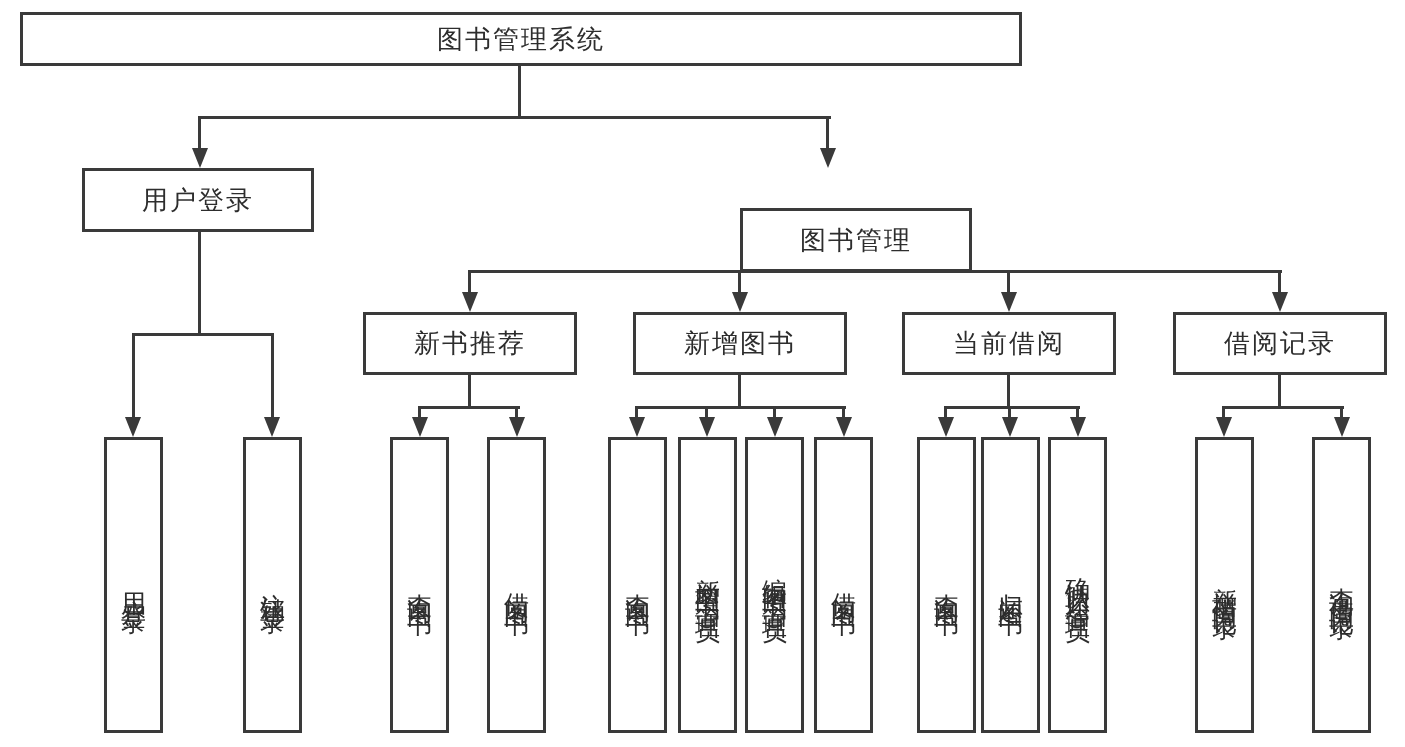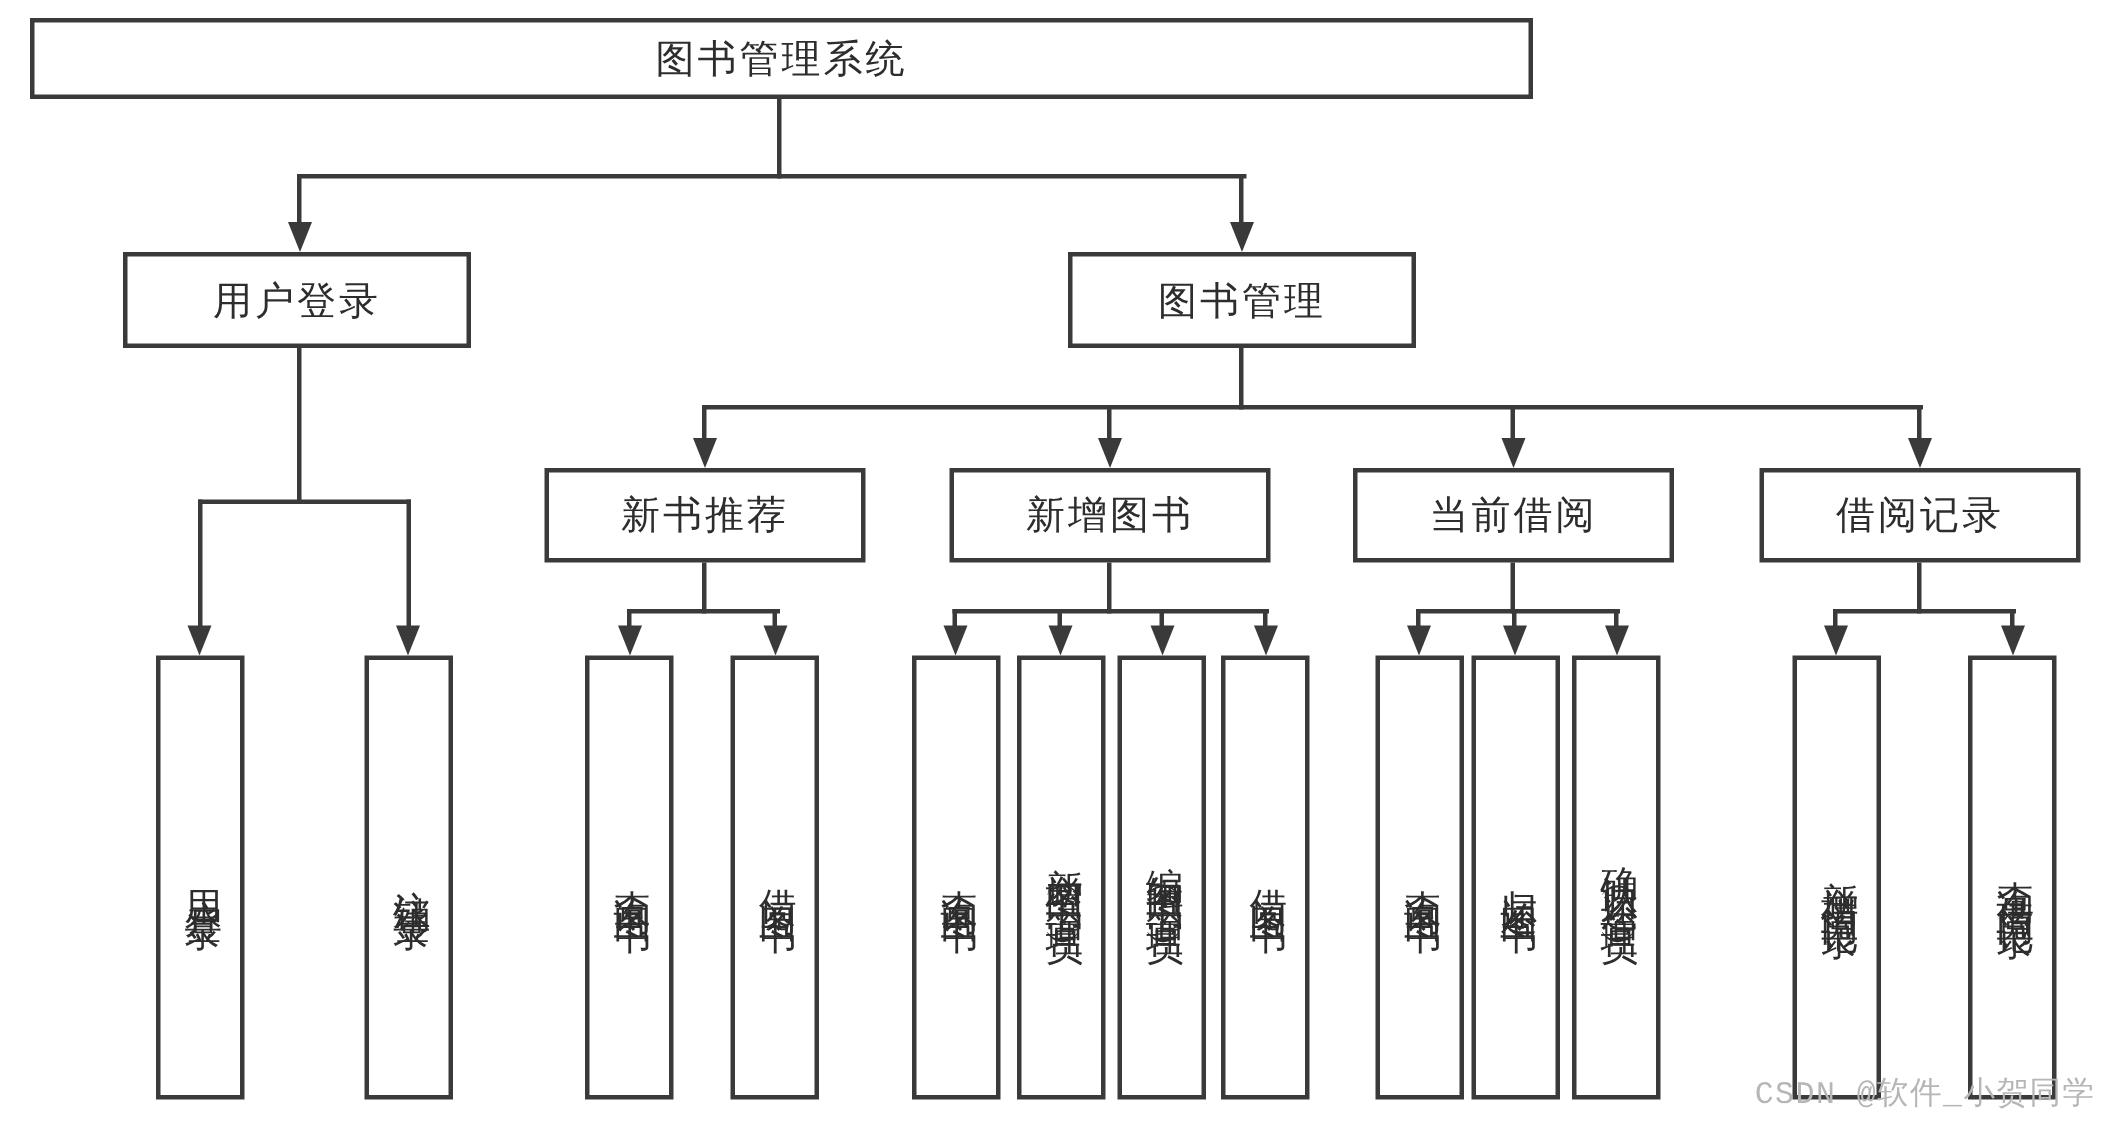--- a/index.html
+++ b/index.html
@@ -1,29 +1,29 @@
 <!DOCTYPE html>
 <html style="--line: #3a3a3a; --text: #2d2d2d; --wm: #b6b6b6; --bg: #ffffff;"><head>
 <meta charset="utf-8">
 <style>
   html,body{margin:0;padding:0;background:#ffffff;}
   #canvas{
     position:relative;width:1405px;height:747px;background:var(--bg,#ffffff);
-    overflow:hidden;font-family:Liberation Mono, monospace;
+    overflow:hidden;font-family:Liberation Sans, sans-serif;
   }
   .node{
     position:absolute;box-sizing:border-box;border:3px solid var(--line,#3a3a3a);
     background:#ffffff;display:flex;align-items:center;justify-content:center;
     color:var(--text,#2d2d2d);z-index:2;white-space:nowrap;
   }
   .root{left:20px;top:12px;width:1002px;height:54px;font-size:26px;letter-spacing:2px;}
   .l2{top:168px;width:232px;height:64px;font-size:26px;letter-spacing:2px;}
   .l3{top:312px;width:214px;height:63px;font-size:26px;letter-spacing:2px;}
   .pos-user-login{left:82px;}
-  .pos-book-mgmt{left:712px;}
+  .pos-book-mgmt{left:740px;margin-top:40px;}
   .pos-new-book{left:363px;text-align:right;}
   .pos-book-borrow{left:633px;}
   .pos-current-borrow{left:902px;}
   .pos-borrow-record{left:1173px;}
   .leaf{top:437px;width:59px;height:296px;}
   .vtext{
     writing-mode:vertical-rl;text-orientation:mixed;
     font-size:25px;letter-spacing:6px;line-height:1;color:var(--text,#2d2d2d);
   }
   .line{position:absolute;background:var(--line,#3a3a3a);z-index:1;}
@@ -89,21 +89,20 @@
     <span class="vtext">确认归还（管理员）</span>
   </div>
 
   <div class="node leaf" style="left:1195px">
     <span class="vtext">新增借阅记录</span>
   </div>
   <div class="node leaf" style="left:1312px">
     <span class="vtext">查询借阅记录</span>
   </div>
 
-  <div class="watermark">CSDN @软件_小贺同学</div>
 <div class="line" style="left: 518px; top: 66px; width: 3px; height: 53px;"></div>
     <div class="line" style="left: 198px; top: 116px; width: 633px; height: 3px;"></div>
     <div class="line" style="left: 198px; top: 116px; width: 3px; height: 36px;"></div>
     <div class="line" style="left: 826px; top: 116px; width: 3px; height: 36px;"></div>
     <div class="line" style="left: 198px; top: 229px; width: 3px; height: 107px;"></div>
     <div class="line" style="left: 132px; top: 333px; width: 142px; height: 3px;"></div>
     <div class="line" style="left: 132px; top: 333px; width: 3px; height: 86px;"></div>
     <div class="line" style="left: 271px; top: 333px; width: 3px; height: 86px;"></div>
     <div class="line" style="left: 826px; top: 229px; width: 3px; height: 44px;"></div>
     <div class="line" style="left: 468px; top: 270px; width: 814px; height: 3px;"></div>

